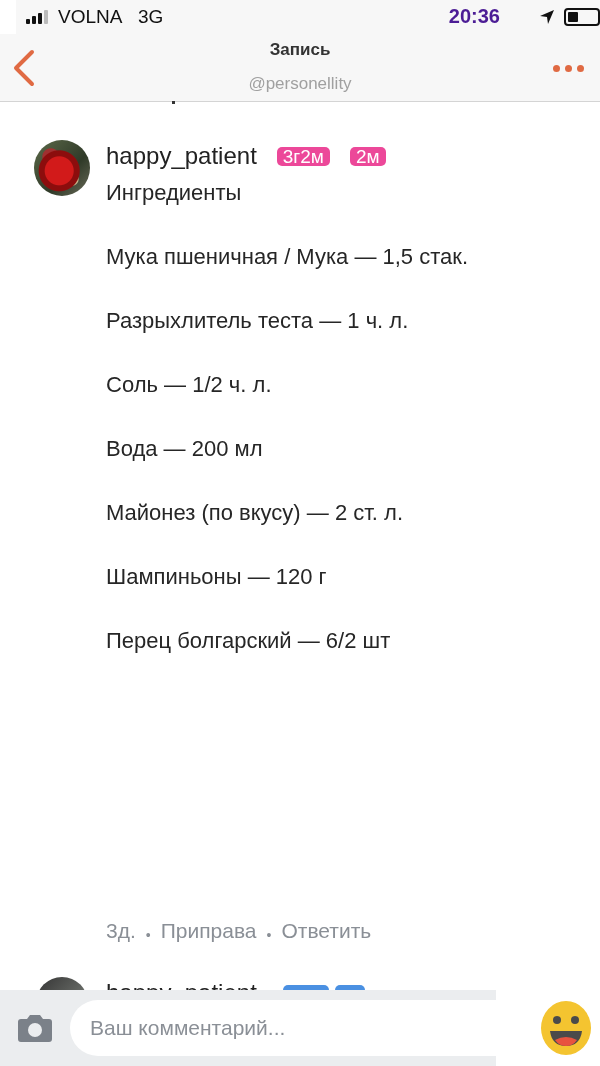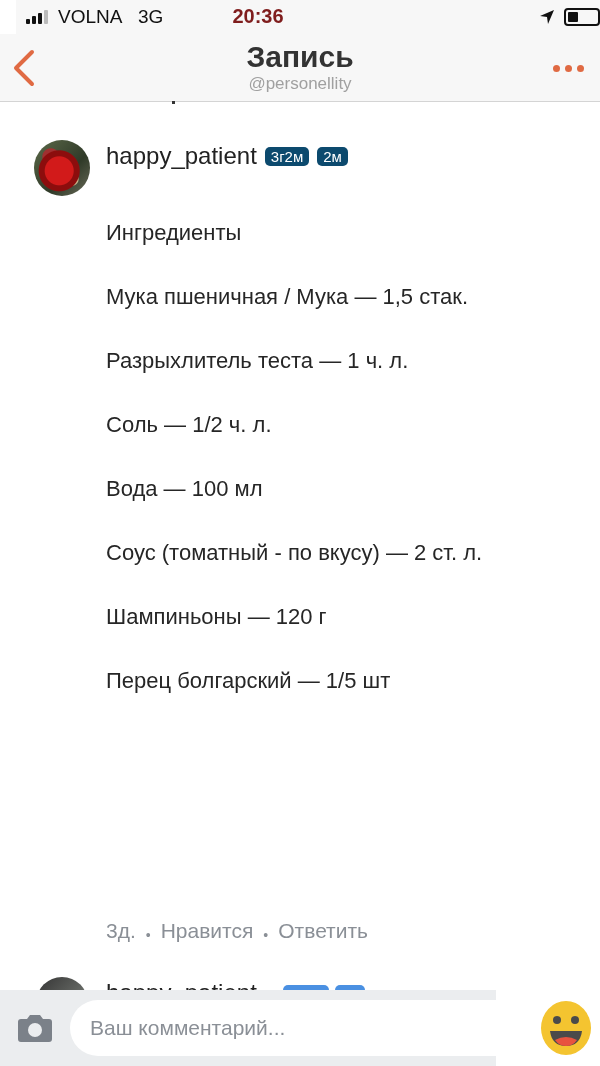--- a/index.html
+++ b/index.html
@@ -5,45 +5,45 @@
     * { box-sizing: border-box; margin: 0; padding: 0; }
     html, body { width: 600px; height: 1066px; overflow: hidden; background: #ffffff; }
     body { font-family: "Liberation Sans", sans-serif; color: #222; position: relative; }
 
     .status-bar { position: absolute; top: 0; left: 16px; width: 600px; height: 34px; background: #f7f7f7; }
     .sb-signal { position: absolute; left: 10px; top: 10px; display: flex; align-items: flex-end; gap: 2px; height: 14px; }
     .sb-signal i { display: block; width: 4px; background: #111; border-radius: 1px; }
     .sb-signal i.off { background: #bbb; }
     .sb-carrier { position: absolute; left: 42px; top: 6px; font-size: 19px; color: #111; }
     .sb-net { position: absolute; left: 122px; top: 6px; font-size: 19px; color: #111; }
-    .sb-time { position: absolute; left: 0; width: 484px; text-align: center; top: 5px; font-size: 20px; font-weight: bold; color: #7f1d1d; }
+    .sb-time { position: absolute; left: 0; width: 484px; text-align: right; top: 5px; font-size: 20px; font-weight: bold; color: #4c1d95; }
     .sb-location { position: absolute; left: 522px; top: 8px; width: 18px; height: 18px; }
     .sb-battery { position: absolute; left: 548px; top: 8px; width: 36px; height: 18px; border: 2px solid #111; border-radius: 4px; }
     .sb-battery::before { content: ""; position: absolute; left: 2px; top: 2px; width: 10px; height: 10px; background: #111; border-radius: 1px; }
     .sb-battery::after { content: ""; position: absolute; right: -6px; top: 4px; width: 3px; height: 6px; background: #111; border-radius: 0 2px 2px 0; }
 
     .nav-bar { position: absolute; top: 34px; left: 0; width: 600px; height: 68px; background: #f7f7f7; border-bottom: 1px solid #d4d4d4; }
     .nav-back { position: absolute; left: 10px; top: 14px; width: 30px; height: 40px; cursor: pointer; }
-    .nav-title { position: absolute; left: 0; width: 600px; top: 6px; text-align: center; font-size: 30px; font-weight: bold; color: #333; }
+    .nav-title { position: absolute; left: 0; width: 600px; top: 6px; text-align: center; font-size: 17px; font-weight: bold; color: #333; }
     .nav-sub { position: absolute; left: 0; width: 600px; top: 40px; text-align: center; font-size: 17px; color: #a0a0a0; }
     .nav-more { position: absolute; right: 12px; top: 24px; width: 40px; height: 20px; display: flex; gap: 5px; align-items: center; justify-content: center; cursor: pointer; }
     .nav-more i { display: block; width: 7px; height: 7px; border-radius: 50%; background: #e06a43; }
 
     .scroll-dot { position: absolute; left: 172px; top: 101px; width: 3px; height: 3px; background: #333; }
 
     .comment { position: absolute; left: 0; top: 136px; width: 600px; }
     .avatar { position: absolute; left: 34px; top: 4px; width: 56px; height: 56px; border-radius: 50%; overflow: hidden;
       background: radial-gradient(circle at 45% 55%, #d21a1a 0 14px, #8c0d0d 15px 20px, transparent 21px),
                   radial-gradient(circle at 68% 70%, #c9b48a 0 6px, transparent 7px),
                   radial-gradient(circle at 30% 30%, #a03030 0 8px, transparent 9px),
                   linear-gradient(135deg, #5d6a4a, #2f3a28 60%, #6b6b5a); }
     .c-head { position: absolute; left: 106px; top: 6px; display: flex; align-items: center; }
     .c-author { font-size: 24px; color: #222; }
-    .badge { display: inline-block; margin-left: 8px; padding: 1px 6px; background: #0c4a6e; color: #fff; font-size: 15px; border-radius: 5px; line-height: 17px; }
-    .c-body { position: absolute; left: 106px; top: 44px; width: 480px; font-size: 22px; color: #262626; margin-top: 40px; }
+    .badge { display: inline-block; margin-left: 20px; padding: 1px 6px; background: #ec4899; color: #fff; font-size: 19px; border-radius: 5px; line-height: 17px; }
+    .c-body { position: absolute; left: 106px; top: 44px; width: 480px; font-size: 22px; color: #262626; }
     .c-line { height: 64px; line-height: 26px; }
     .c-line:first-child { height: 64px; }
     .c-meta { position: absolute; left: 106px; top: 783px; font-size: 21px; color: #8a8f96; display: flex; align-items: flex-end; }
     .c-meta .dot { margin: 0 10px; font-size: 14px; }
     .c-meta .link { cursor: pointer; }
 
     .next-comment { position: absolute; left: 0; top: 975px; width: 600px; height: 20px; overflow: hidden; }
     .next-avatar { position: absolute; left: 36px; top: 2px; width: 52px; height: 52px; border-radius: 50%; background: linear-gradient(135deg, #333, #8a8f88); }
     .next-name { position: absolute; left: 106px; top: 4px; font-size: 24px; color: #222; }
     .next-badge { position: absolute; top: 10px; height: 22px; background: #4a90e2; border-radius: 5px; }
@@ -94,29 +94,29 @@
   <div class="c-head">
     <span class="c-author">happy_patient</span>
     <span class="badge">3г2м</span>
     <span class="badge">2м</span>
   </div>
   <div class="c-body">
     <div class="c-line">Ингредиенты</div>
     <div class="c-line">Мука пшеничная / Мука — 1,5 стак.</div>
     <div class="c-line">Разрыхлитель теста — 1 ч. л.</div>
     <div class="c-line">Соль — 1/2 ч. л.</div>
-    <div class="c-line">Вода — 100 мл</div>
-    <div class="c-line">Соус (томатный - по вкусу) — 2 ст. л.</div>
+    <div class="c-line">Вода — 200 мл</div>
+    <div class="c-line">Майонез (по вкусу) — 2 ст. л.</div>
     <div class="c-line">Шампиньоны — 120 г</div>
-    <div class="c-line">Перец болгарский — 1/5 шт</div>
+    <div class="c-line">Перец болгарский — 6/2 шт</div>
   </div>
   <div class="c-meta">
     <span>3д.</span>
     <span class="dot">•</span>
-    <span class="link">Нравится</span>
+    <span class="link">Приправа</span>
     <span class="dot">•</span>
     <span class="link">Ответить</span>
   </div>
 </div>
 
 <div class="next-comment">
   <div class="next-avatar"></div>
   <span class="next-name">happy_patient</span>
   <div class="next-badge" style="left:283px;width:46px"></div>
   <div class="next-badge" style="left:335px;width:30px"></div>

